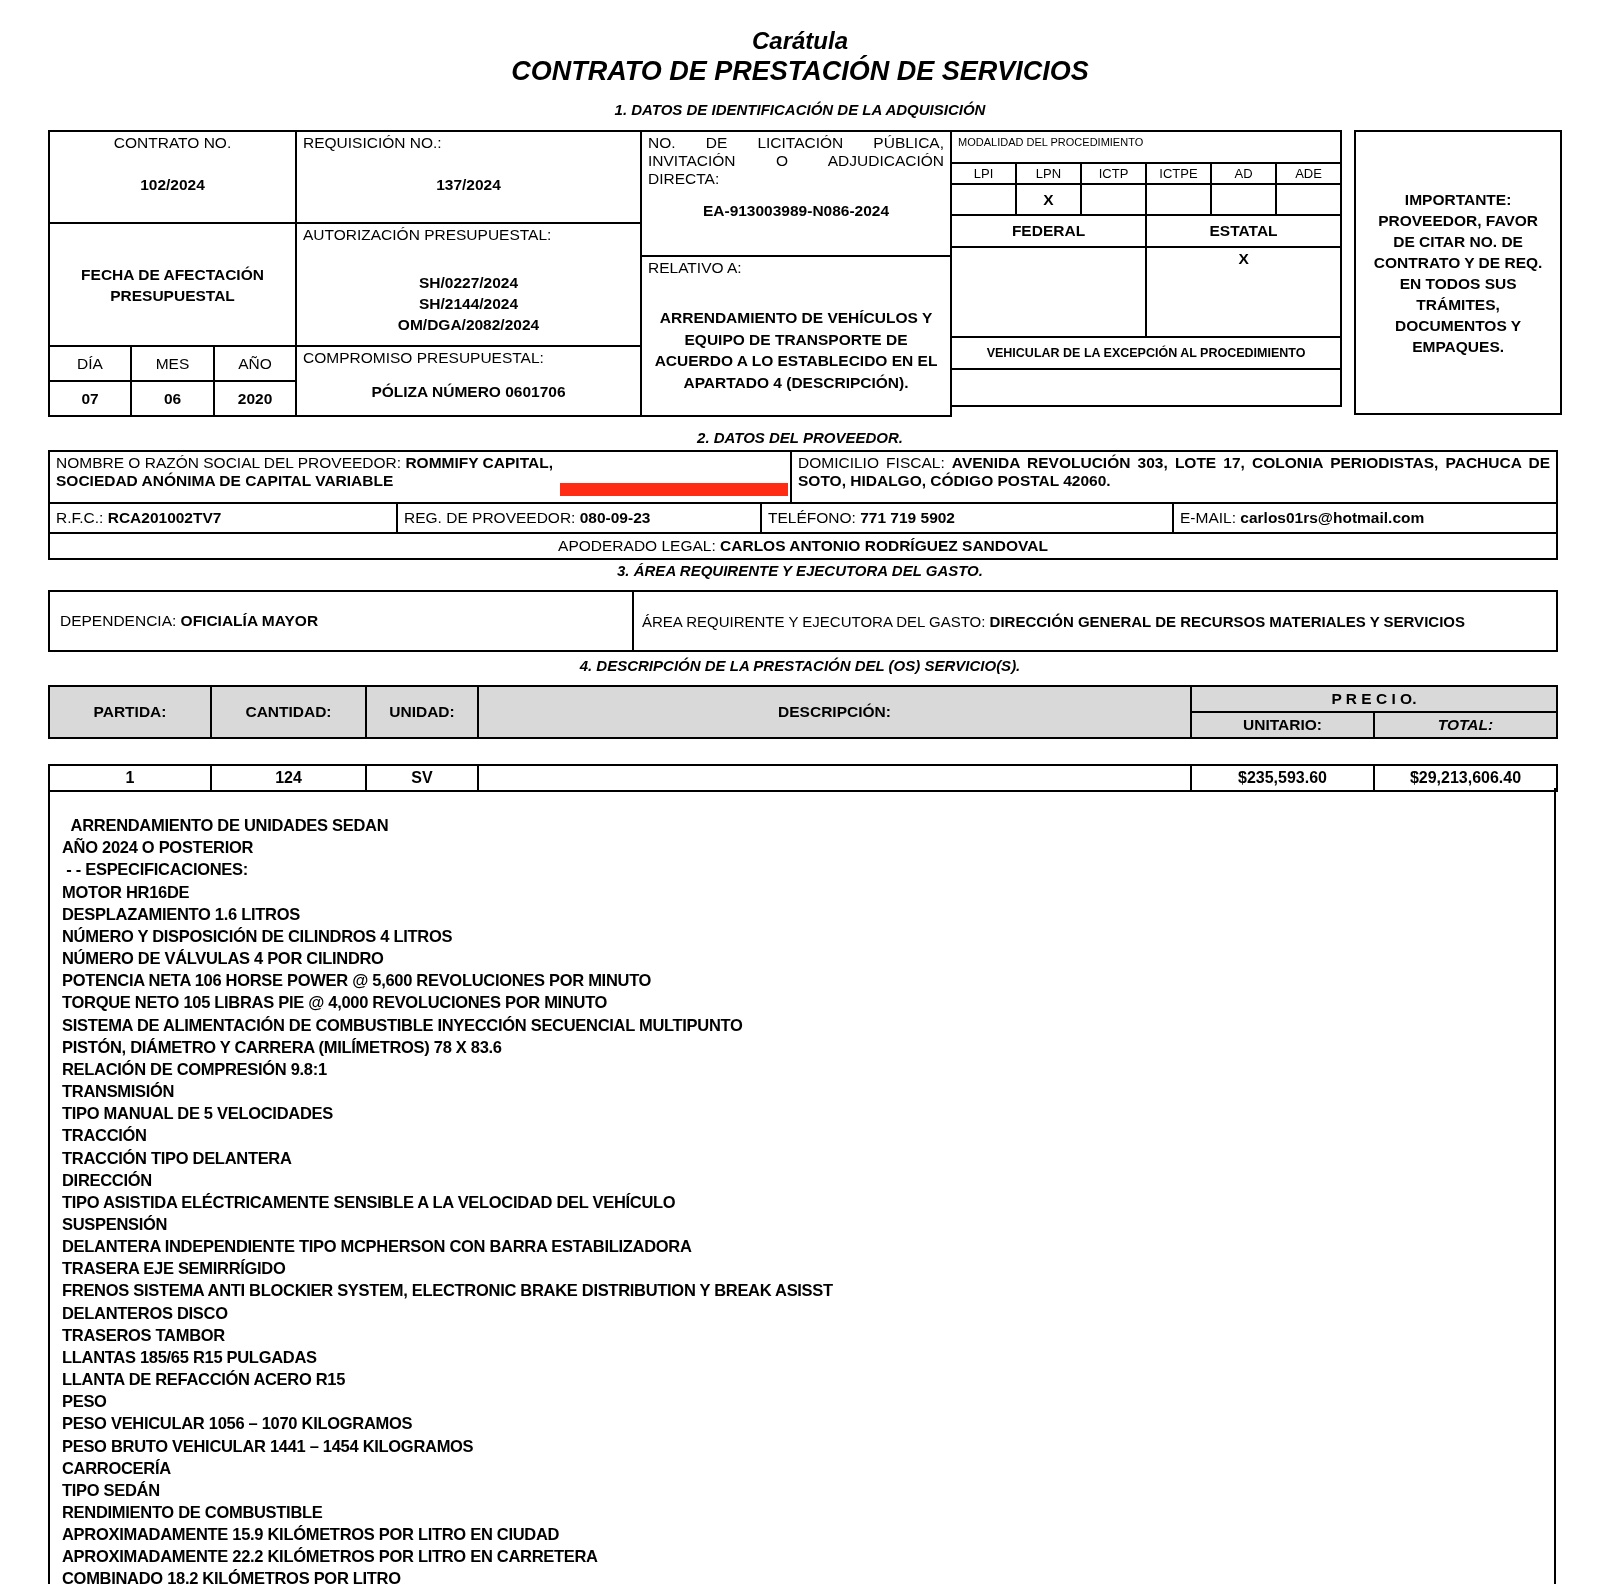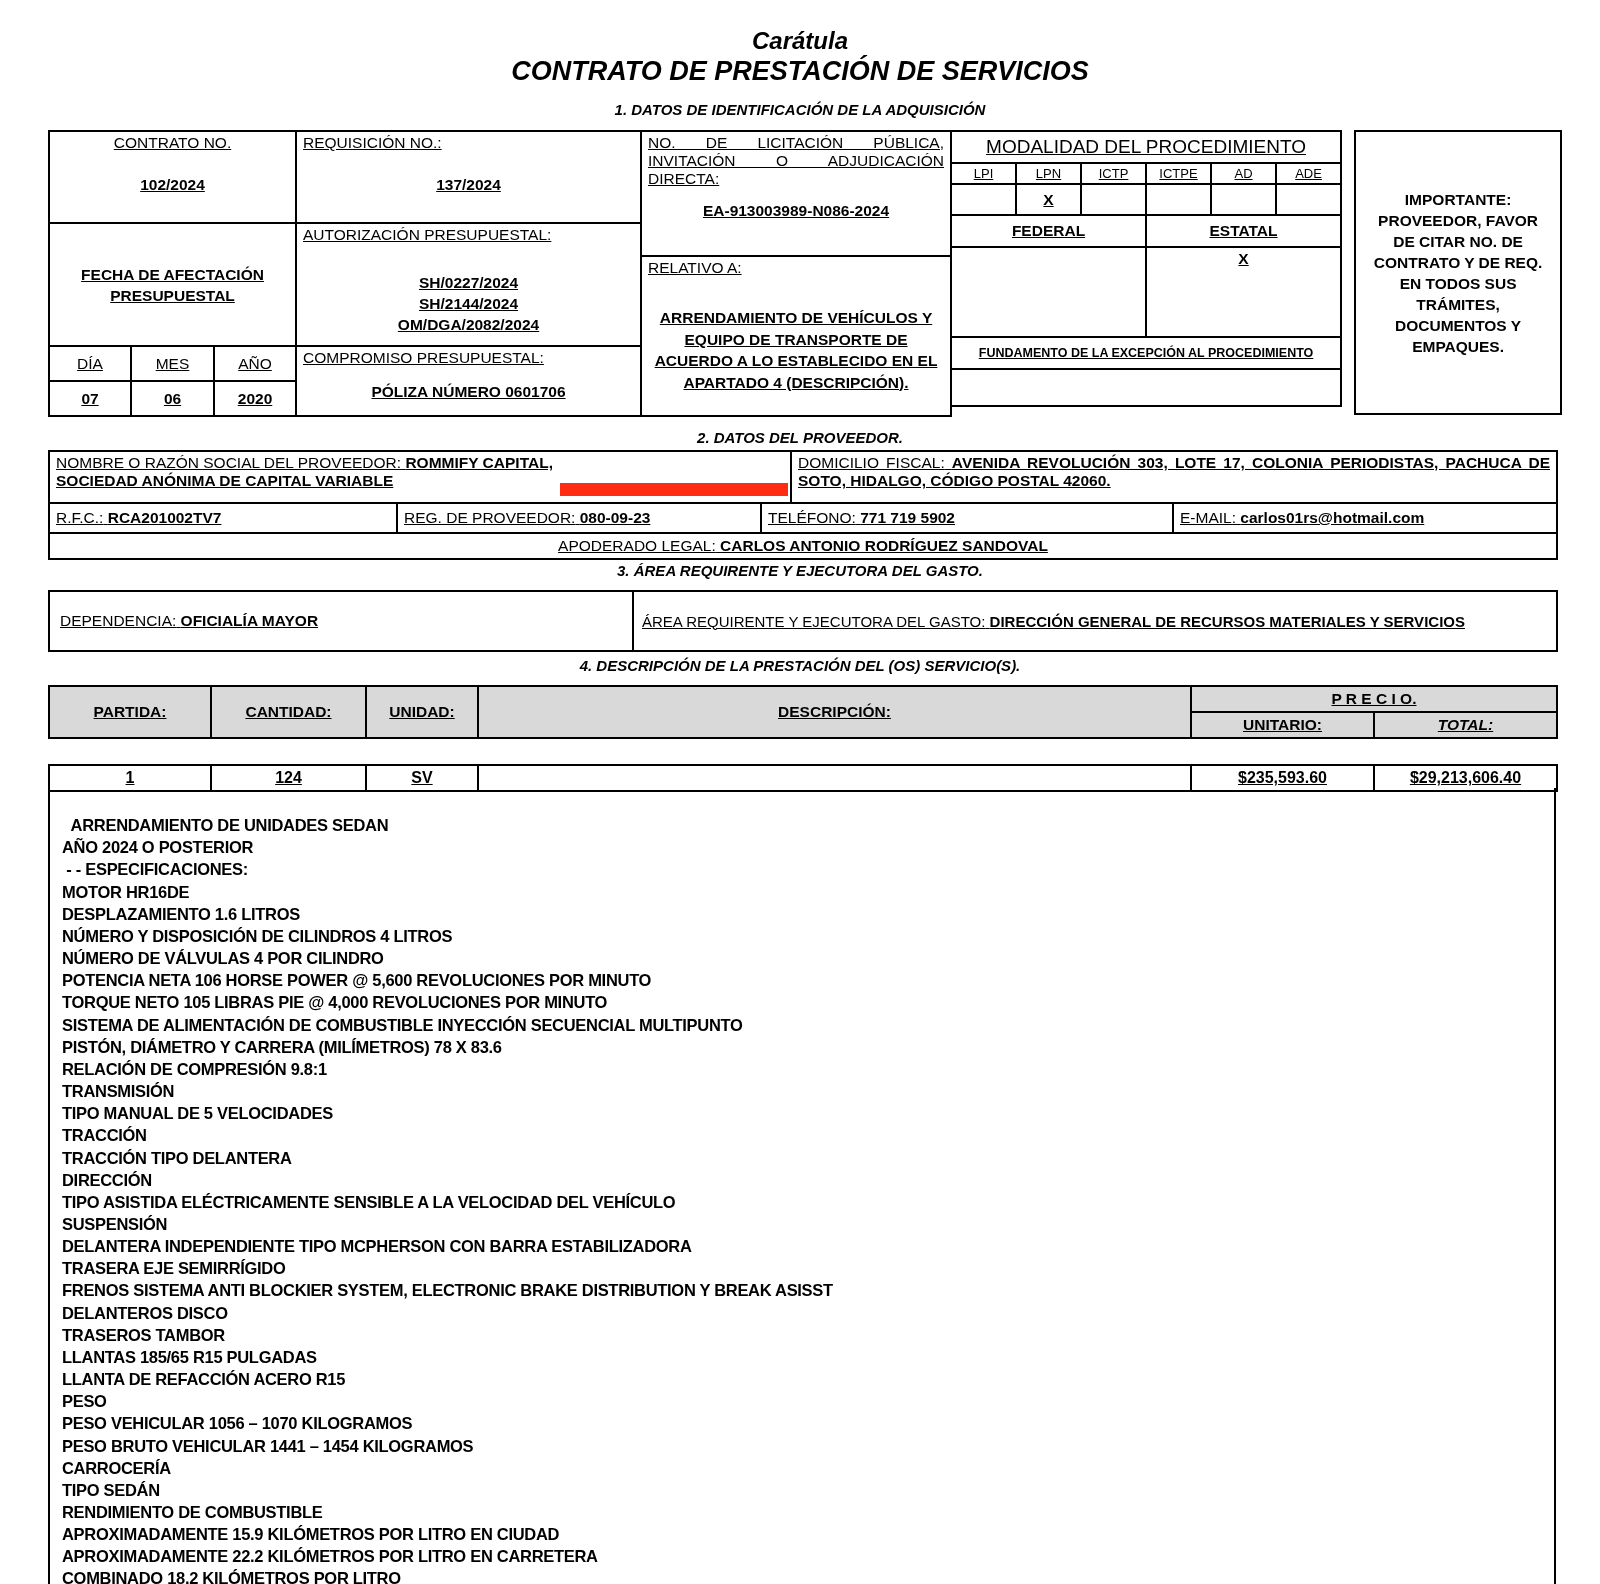--- a/index.html
+++ b/index.html
@@ -6,37 +6,37 @@
   body{
     width:1600px;height:1584px;position:relative;overflow:hidden;
     background:#fff;color:#000;
     font-family:"Liberation Sans", sans-serif;
     -webkit-font-smoothing:antialiased;
   }
   .abs{position:absolute;}
   .doc-title-small{top:27px;left:0;width:100%;text-align:center;font-weight:bold;font-style:italic;font-size:24px;}
   .doc-title-main{top:56px;left:0;width:100%;text-align:center;font-weight:bold;font-style:italic;font-size:27px;}
   .sec-head{left:0;width:100%;text-align:center;font-weight:bold;font-style:italic;font-size:15px;}
-  table{border-collapse:collapse;table-layout:fixed;text-decoration:underline;}
+  table{border-collapse:collapse;table-layout:fixed;}
   td,th{border:2px solid #000;padding:2px 6px;vertical-align:top;font-size:15.5px;overflow:hidden;text-align:left;font-weight:normal;}
   .val{font-weight:bold;}
   .center{text-align:center;}
   .just{text-align:justify;}
   .vmid{vertical-align:middle;}
   .sec1wrap{display:flex;align-items:flex-start;}
   .t-b{margin-left:-2px;}
   .t-c{margin-left:-2px;}
   .gap24{margin-top:24px;}
   .gap14{margin-top:14px;}
   .gap16{margin-top:16px;}
   .gap28{margin-top:28px;}
   .gap30{margin-top:30px;}
   .lh21{line-height:21px;}
   .fecha-cell{vertical-align:middle;text-align:center;font-weight:bold;line-height:21px;}
-  .mod-head{text-align:center;font-size:19px;padding-top:4px;}
+  .mod-head{font-size:11px;padding-top:4px;}
   .mod-opt{text-align:center;font-size:13px;padding:2px 0;vertical-align:middle;}
   .mod-mark{text-align:center;font-weight:bold;font-size:15.5px;vertical-align:middle;}
   .mod-level{text-align:center;font-weight:bold;font-size:15.5px;vertical-align:middle;}
   .mod-tallmark{text-align:center;font-weight:bold;font-size:15.5px;vertical-align:top;padding-top:2px;}
   .mod-fund{text-align:center;font-weight:bold;font-size:12.5px;line-height:15px;vertical-align:middle;padding:1px 4px;}
   .importante-box{
     width:208px;height:285px;margin-left:12px;border:2px solid #000;box-sizing:border-box;
     display:flex;align-items:center;justify-content:center;text-align:center;
     font-weight:bold;font-size:15.5px;line-height:21px;padding:0 10px;
   }
@@ -159,21 +159,21 @@
     </tr>
     <tr style="height:32px;">
       <td colspan="3" class="mod-level">FEDERAL</td>
       <td colspan="3" class="mod-level">ESTATAL</td>
     </tr>
     <tr style="height:90px;">
       <td colspan="3" class="mod-tallmark"></td>
       <td colspan="3" class="mod-tallmark">X</td>
     </tr>
     <tr style="height:32px;">
-      <td colspan="6" class="mod-fund">FUNDAMENTO DE LA EXCEPCIÓN AL PROCEDIMIENTO</td>
+      <td colspan="6" class="mod-fund">VEHICULAR DE LA EXCEPCIÓN AL PROCEDIMIENTO</td>
     </tr>
     <tr style="height:37px;">
       <td colspan="6"></td>
     </tr>
   </tbody>
     </table>
 
   <div class="importante-box">
     <span>IMPORTANTE: PROVEEDOR, FAVOR DE CITAR NO. DE CONTRATO Y DE REQ. EN TODOS SUS TRÁMITES, DOCUMENTOS Y EMPAQUES.</span>
   </div>

